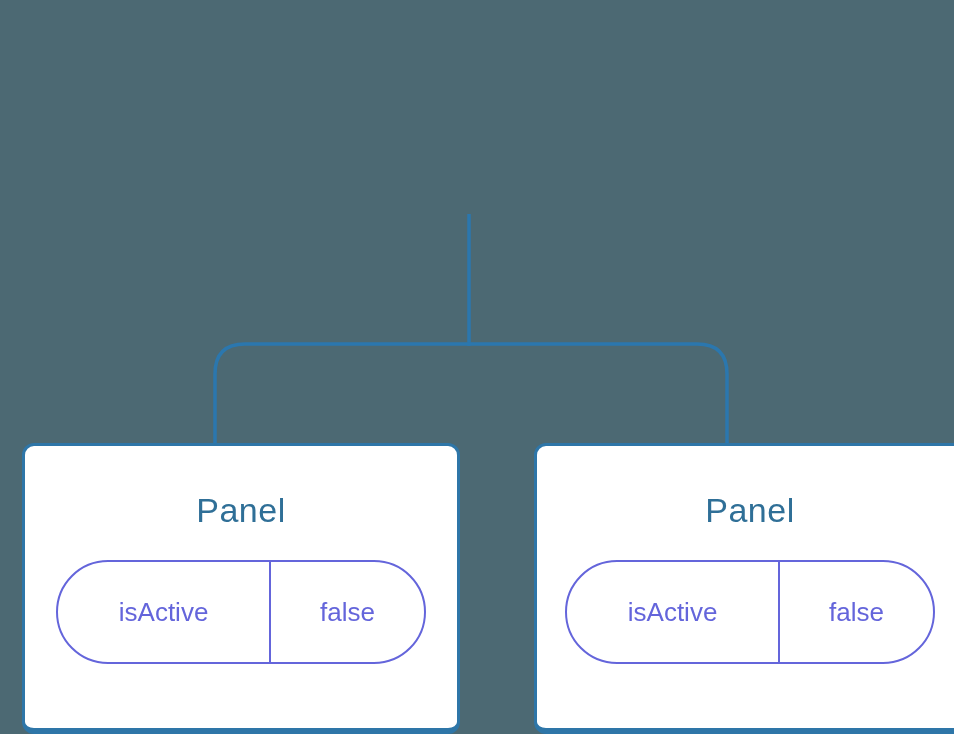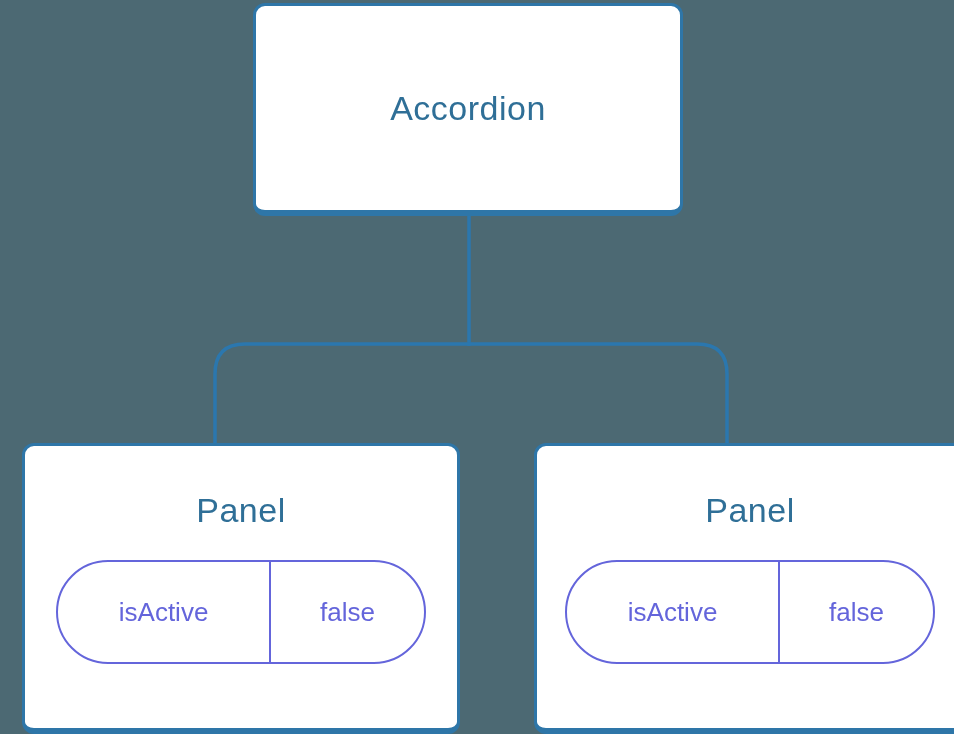--- a/index.html
+++ b/index.html
@@ -103,23 +103,20 @@
 </head>
 <body>
 
 <div class="canvas">
 
   <svg class="connectors" viewBox="0 0 954 734" xmlns="http://www.w3.org/2000/svg">
     <path d="M469 214 L469 346"></path>
     <path d="M215 471 L215 374 Q215 344 245 344 L697 344 Q727 344 727 374 L727 471"></path>
   </svg>
 
-  <div class="node node-root">
-    <span class="node-label">Accordion</span>
-  </div>
 
   <div class="node node-panel panel-left">
     <div class="node-label panel-title">Panel</div>
     <div class="pill">
       <div class="pill-cell pill-key">isActive</div>
       <div class="pill-cell pill-value">false</div>
     </div>
   </div>
 
   <div class="node node-panel panel-right">

